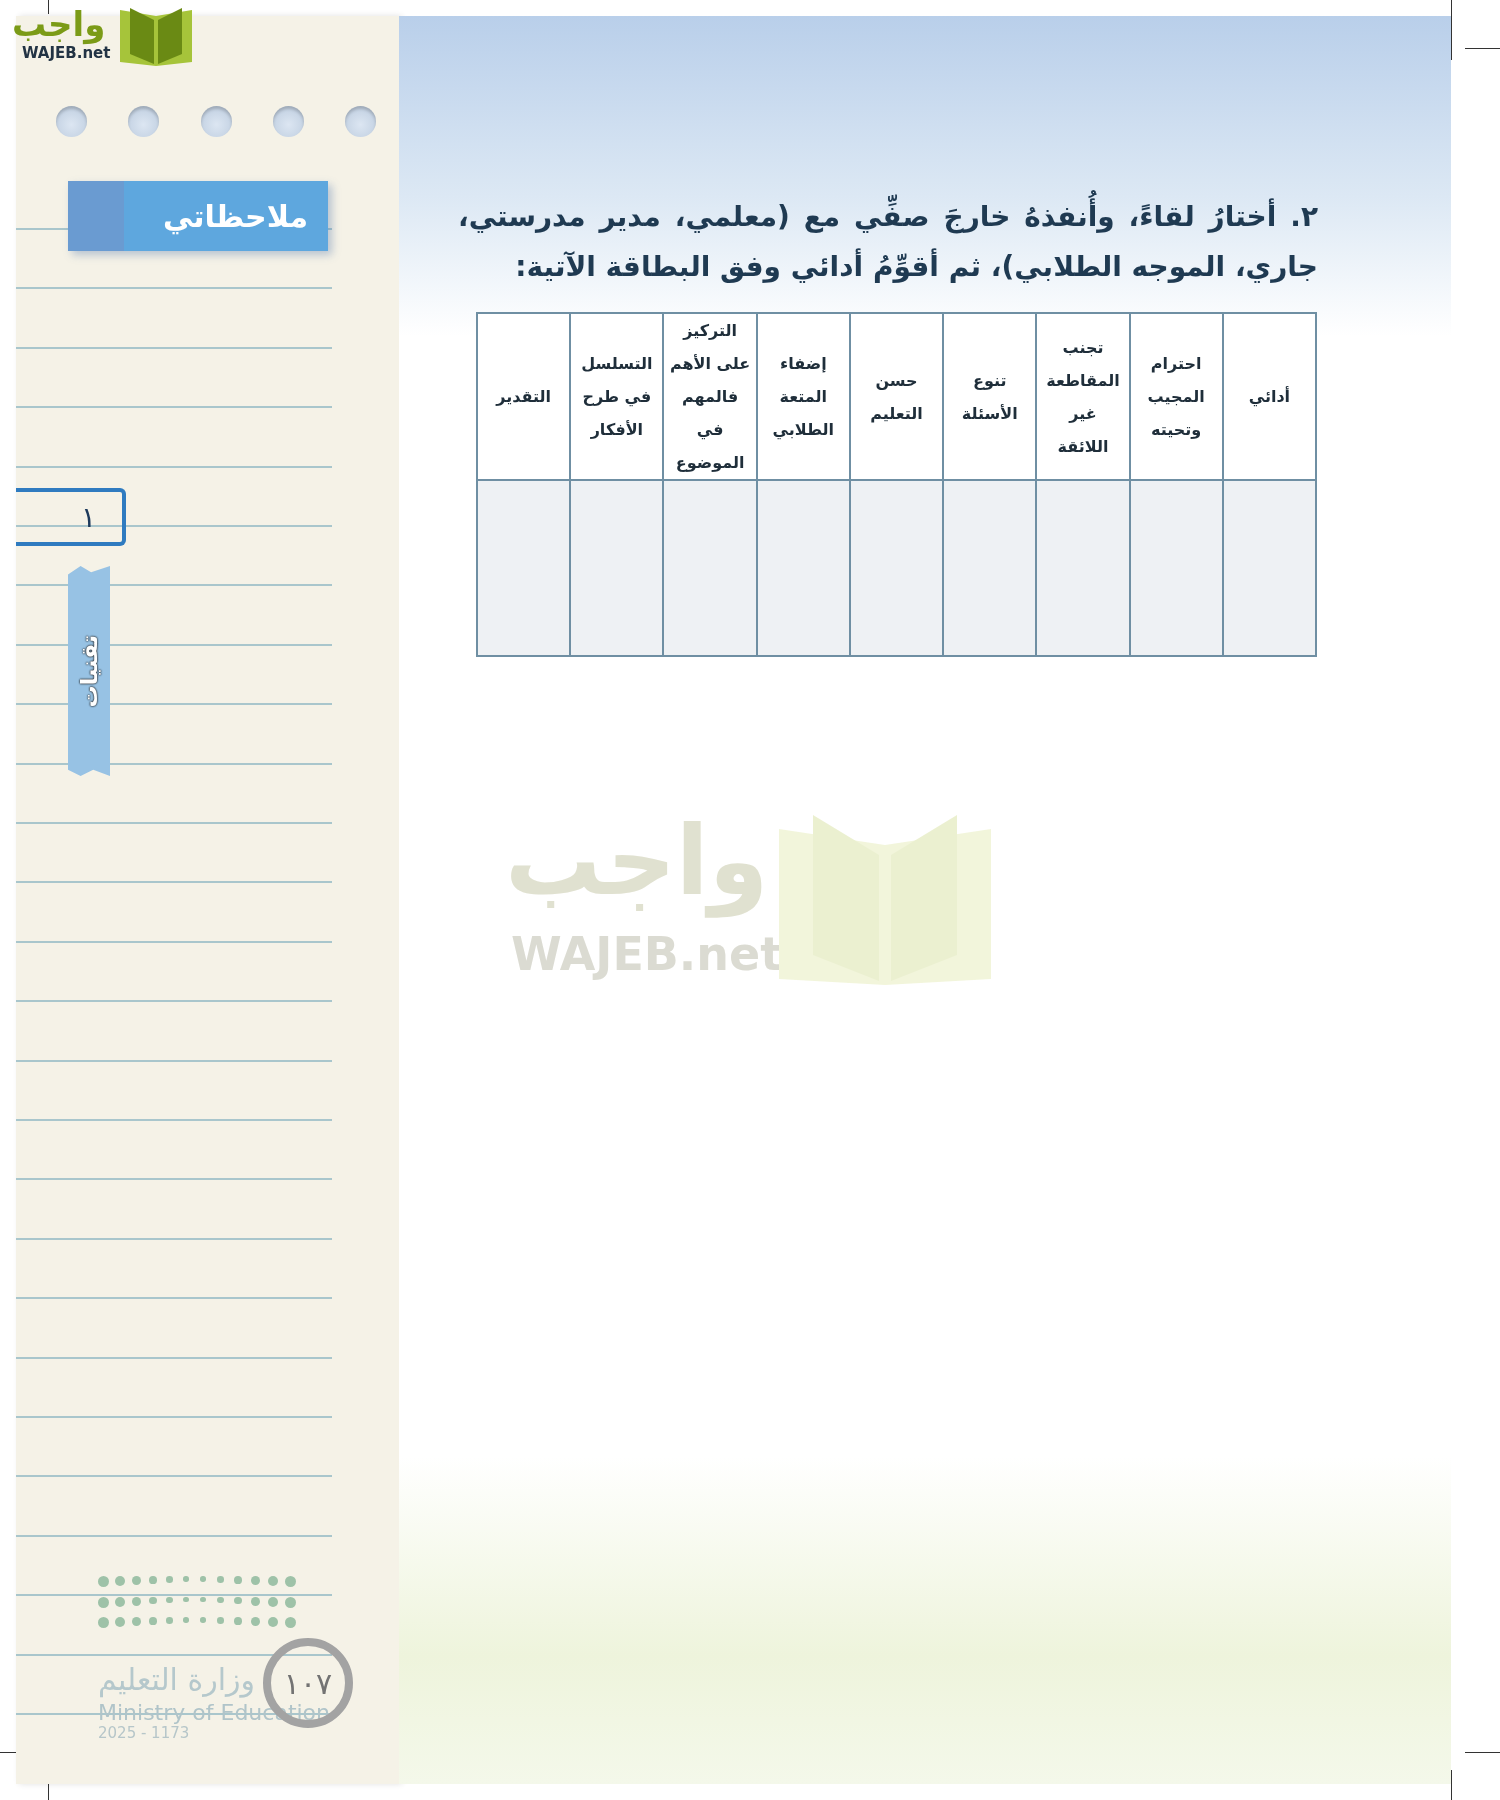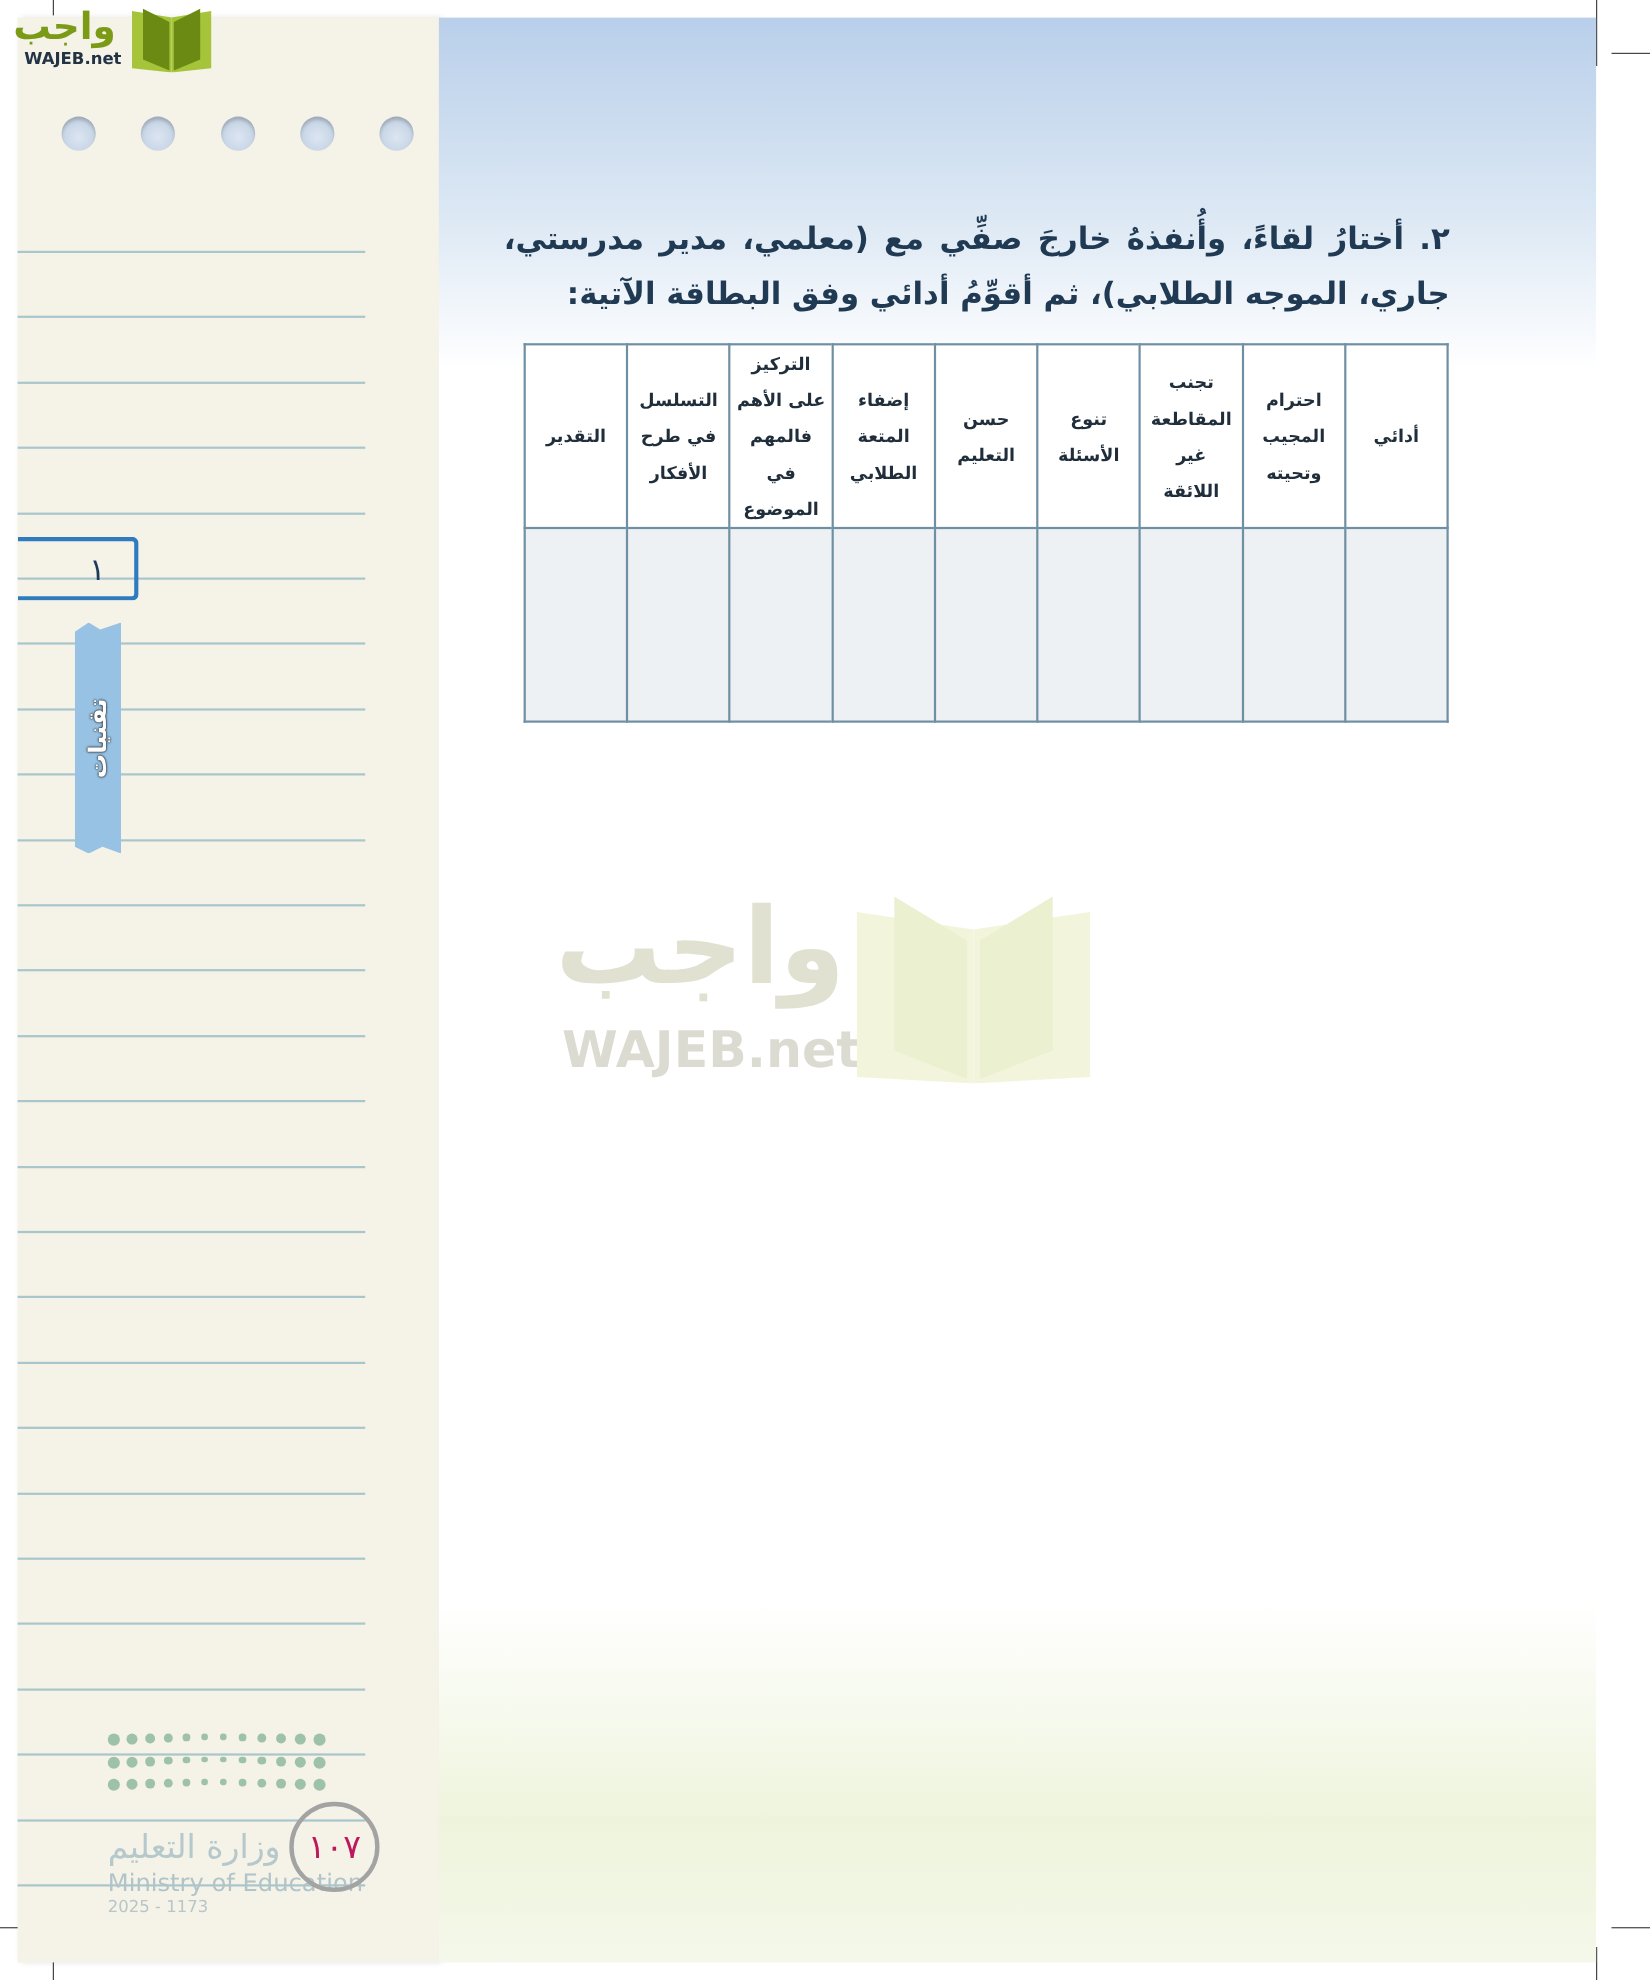--- a/index.html
+++ b/index.html
@@ -26,21 +26,21 @@
   table.eval td{height:172px;border:2px solid #6f8fa3;background:#eef1f4;}
   .watermark{position:absolute;left:505px;top:815px;width:500px;height:170px;opacity:0.35;}
   .wm-word{position:absolute;left:0;top:-10px;font-size:96px;font-weight:bold;color:#a9ab7a;direction:rtl;}
   .wm-net{position:absolute;left:6px;top:112px;font-size:46px;font-weight:bold;color:#9a9a80;}
   .footer{position:absolute;left:82px;top:1560px;width:260px;height:170px;}
   .dots{position:absolute;left:0;top:0;width:180px;height:60px;display:grid;grid-template-columns:repeat(12,15px);gap:2px;}
   .dot{width:9px;height:9px;border-radius:50%;background:#9ec2a8;}
   .ministry-ar{position:absolute;left:0;top:86px;font-size:30px;color:#b5c8cc;direction:rtl;}
   .ministry-en{position:absolute;left:0;top:124px;font-size:22px;color:#b0c4c9;}
   .ministry-year{position:absolute;left:0;top:148px;font-size:15px;color:#b6c6c9;}
-  .page-num{position:absolute;left:165px;top:62px;width:74px;height:74px;border:4px solid #a3a3a3;border-radius:50%;display:flex;align-items:center;justify-content:center;font-size:30px;color:#be185d;}
+  .page-num{position:absolute;left:165px;top:62px;width:74px;height:74px;border:8px solid #a3a3a3;border-radius:50%;display:flex;align-items:center;justify-content:center;font-size:30px;color:#737373;}
 </style>
 </head>
 <body>
 
 <div class="crop" style="left:48px;top:0;width:1px;height:14px;"></div>
 <div class="crop" style="left:1451px;top:0;width:1px;height:60px;"></div>
 <div class="crop" style="left:1465px;top:48px;width:35px;height:1px;"></div>
 <div class="crop" style="left:1465px;top:1752px;width:35px;height:1px;"></div>
 <div class="crop" style="left:0;top:1752px;width:35px;height:1px;"></div>
 <div class="crop" style="left:48px;top:1770px;width:1px;height:30px;"></div>
@@ -75,20 +75,23 @@
       <div class="rule" style="top: 1221.8px;"></div>
       <div class="rule" style="top: 1281.2px;"></div>
       <div class="rule" style="top: 1340.6px;"></div>
       <div class="rule" style="top: 1400px;"></div>
       <div class="rule" style="top: 1459.4px;"></div>
       <div class="rule" style="top: 1518.8px;"></div>
       <div class="rule" style="top: 1578.2px;"></div>
       <div class="rule" style="top: 1637.6px;"></div>
       <div class="rule" style="top: 1697px;"></div>
     </div>
+  <div class="notes-tab">
+    <span>ملاحظاتي</span>
+  </div>
   <div class="unit-box">
     <span>١</span>
   </div>
   <div class="tape">
     <span>تقنيات</span>
   </div>
   <div class="footer">
     <div class="dots" id="dots">
         <div class="dot" style="width: 11.05px; height: 11.05px;"></div>
         <div class="dot" style="width: 9.95px; height: 9.95px;"></div>

